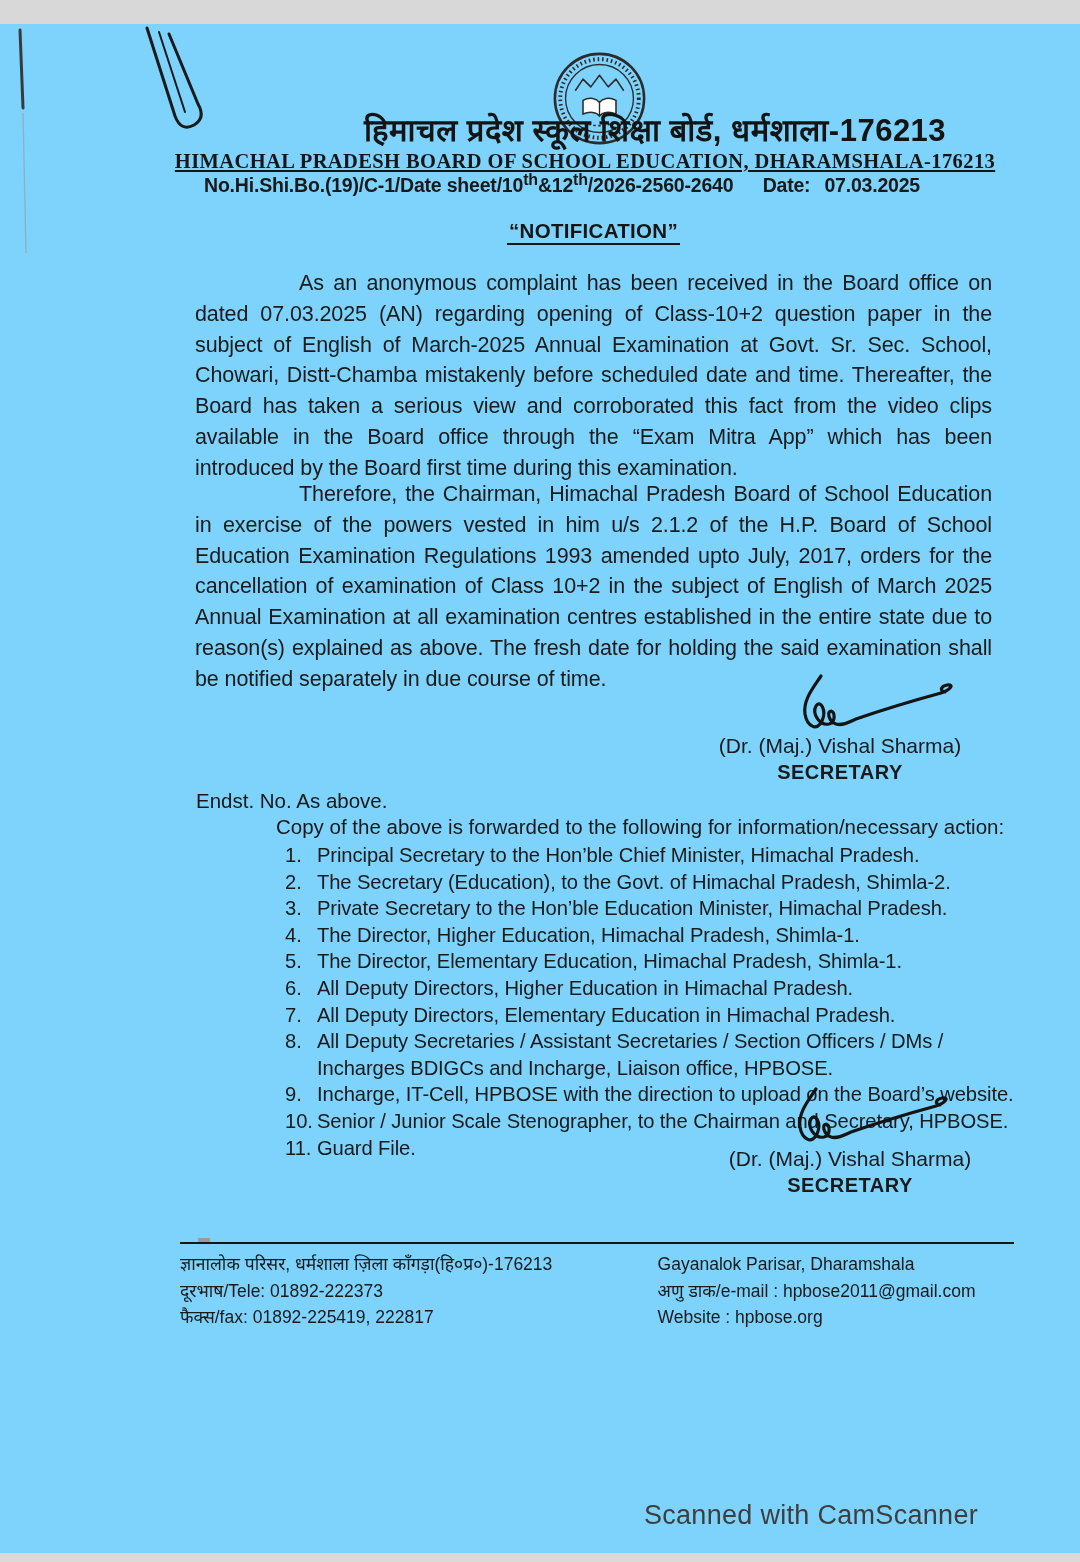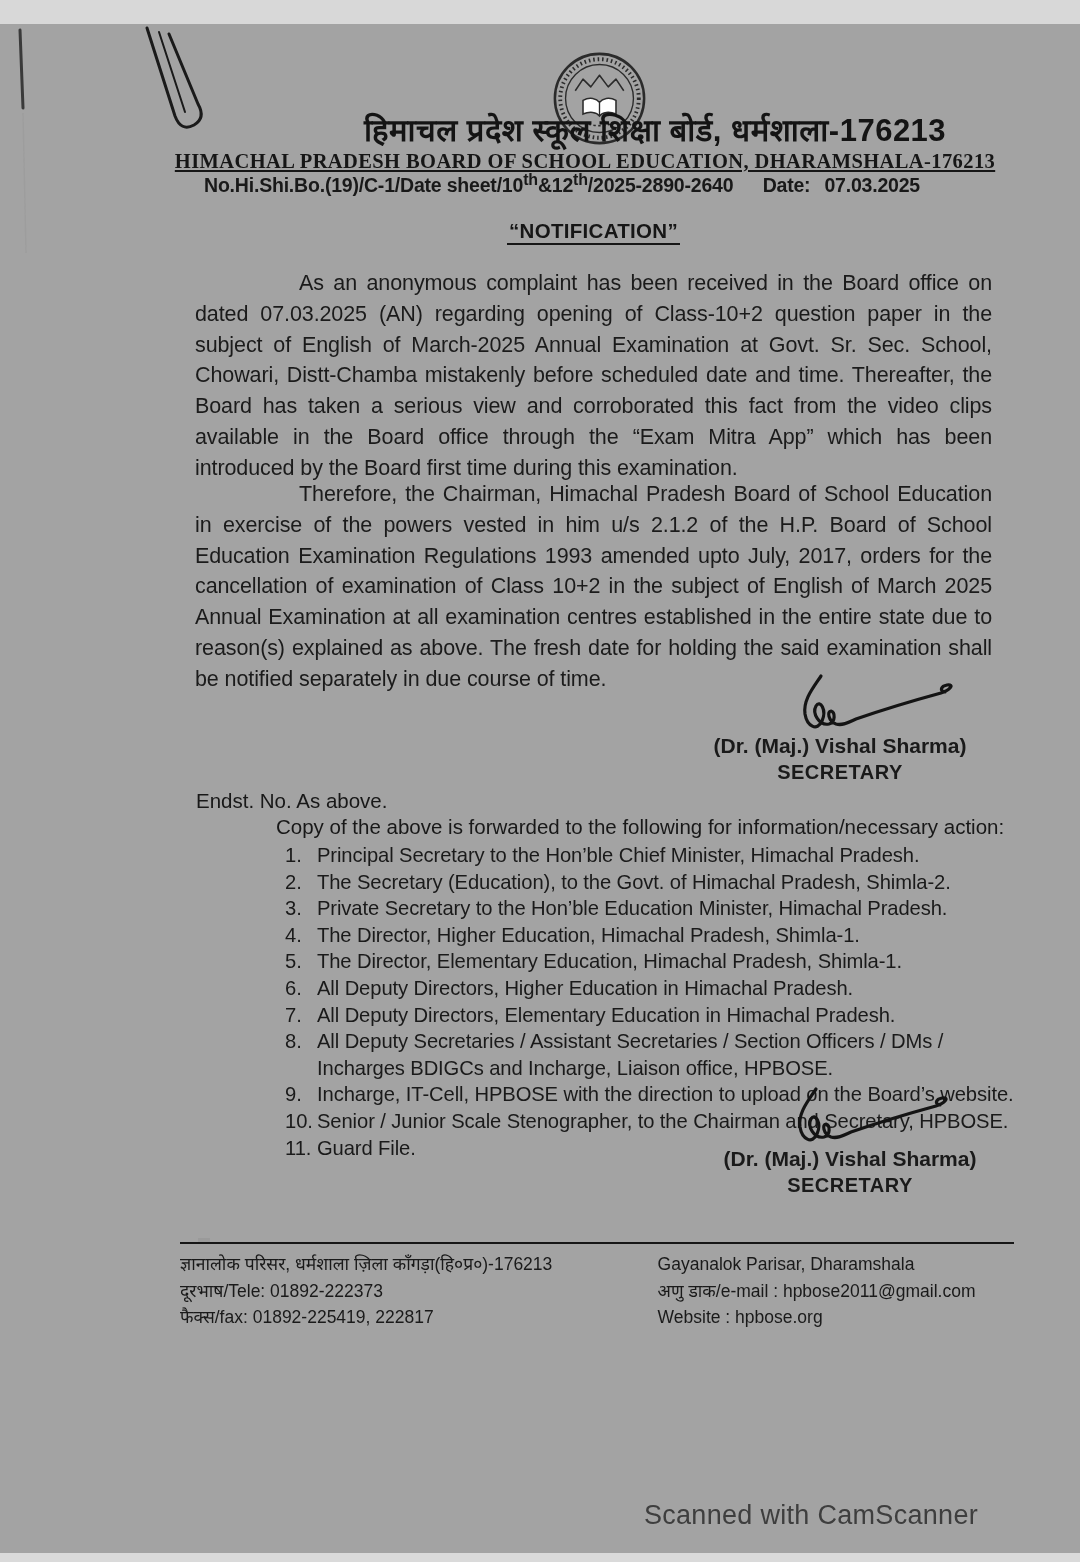--- a/index.html
+++ b/index.html
@@ -1,19 +1,19 @@
 <!DOCTYPE html>
 <html><head>
 <meta charset="utf-8">
 <style>
   html,body{margin:0;padding:0;background:#ffffff;}
   .page{
     position:relative;
     width:1080px;height:1562px;
-    background:#a3a3a3;
+    background:#7dd3fc;
     overflow:hidden;
     font-family:"Liberation Sans", sans-serif;
     color:#1b1b1b;
   }
   .top-strip{position:absolute;top:0;left:0;width:1080px;height:24px;background:#d8d8d8;}
   .bottom-strip{position:absolute;bottom:0;left:0;width:1080px;height:9px;background:#dadada;}
 
   .paperclip{position:absolute;left:135px;top:26px;width:92px;height:120px;}
   .left-mark{position:absolute;left:14px;top:28px;width:16px;height:230px;}
 
@@ -53,21 +53,21 @@
     margin:0;
   }
   .para-1{top:268px;text-indent:104px;}
   .para-2{top:479px;text-indent:104px;}
 
   .sig-block{position:absolute;width:300px;text-align:center;}
   .sig-1{left:690px;top:672px;}
   .sig-2{left:700px;top:1085px;}
   .sig-svg{width:185px;height:66px;display:block;margin:0 auto -4px 95px;}
   .sig-2 .sig-svg{margin-left:80px;}
-  .sig-name{font-size:21px;font-weight:700;color:#1a1a1a;white-space:nowrap;}
+  .sig-name{font-size:21px;font-weight:400;color:#1a1a1a;white-space:nowrap;}
   .sig-title{font-size:20px;font-weight:600;color:#1a1a1a;margin-top:3px;letter-spacing:0.5px;}
 
   .endst-line{position:absolute;top:789px;left:196px;font-size:20.5px;color:#181818;}
   .copy-line{position:absolute;top:815px;left:276px;font-size:20.5px;color:#181818;}
 
   .dist-list{
     position:absolute;top:842px;left:285px;width:740px;
     font-size:20.2px;line-height:26.6px;color:#1a1a1a;
     list-style:none;margin:0;padding:0;letter-spacing:-0.1px;
   }
@@ -116,21 +116,21 @@
     <path d="M33 52 C40 48 47 50 50 54 C53 50 60 48 67 52 L67 66 C60 63 53 64 50 68 C47 64 40 63 33 66 Z" fill="#ffffff" stroke="#2b2b2b" stroke-width="1.6"></path>
     <path d="M50 54 L50 68" stroke="#2b2b2b" stroke-width="1.4"></path>
     <path d="M34 75 Q50 81 66 75" fill="none" stroke="#2b2b2b" stroke-width="1.6" stroke-dasharray="2.5 2.5"></path>
   </svg>
 
   <div class="title-hi">हिमाचल प्रदेश स्कूल शिक्षा बोर्ड, धर्मशाला-176213</div>
 
   <div class="title-en">HIMACHAL PRADESH BOARD OF SCHOOL EDUCATION, DHARAMSHALA-176213</div>
 
   <div class="ref-row">
-    <span><span>No.Hi.Shi.Bo.(19)/C-1/Date sheet/10</span><sup class="ord">th</sup><span>&amp;12</span><sup class="ord">th</sup><span>/2025-2890-2640</span></span>
+    <span><span>No.Hi.Shi.Bo.(19)/C-1/Date sheet/10</span><sup class="ord">th</sup><span>&amp;12</span><sup class="ord">th</sup><span>/2026-2560-2640</span></span>
     <span class="date-part">
       <span class="date-label">Date:</span><span>07.03.2025</span>
     </span>
   </div>
 
   <div class="notif-heading">
     <span class="inner">“NOTIFICATION”</span>
   </div>
 
   <p class="body-para para-1">As an anonymous complaint has been received in the Board office on dated 07.03.2025 (AN) regarding opening of Class-10+2 question paper in the subject of English of March-2025 Annual Examination at Govt. Sr. Sec. School, Chowari, Distt-Chamba mistakenly before scheduled date and time. Thereafter, the Board has taken a serious view and corroborated this fact from the video clips available in the Board office through the “Exam Mitra App” which has been introduced by the Board first time during this examination.</p>

